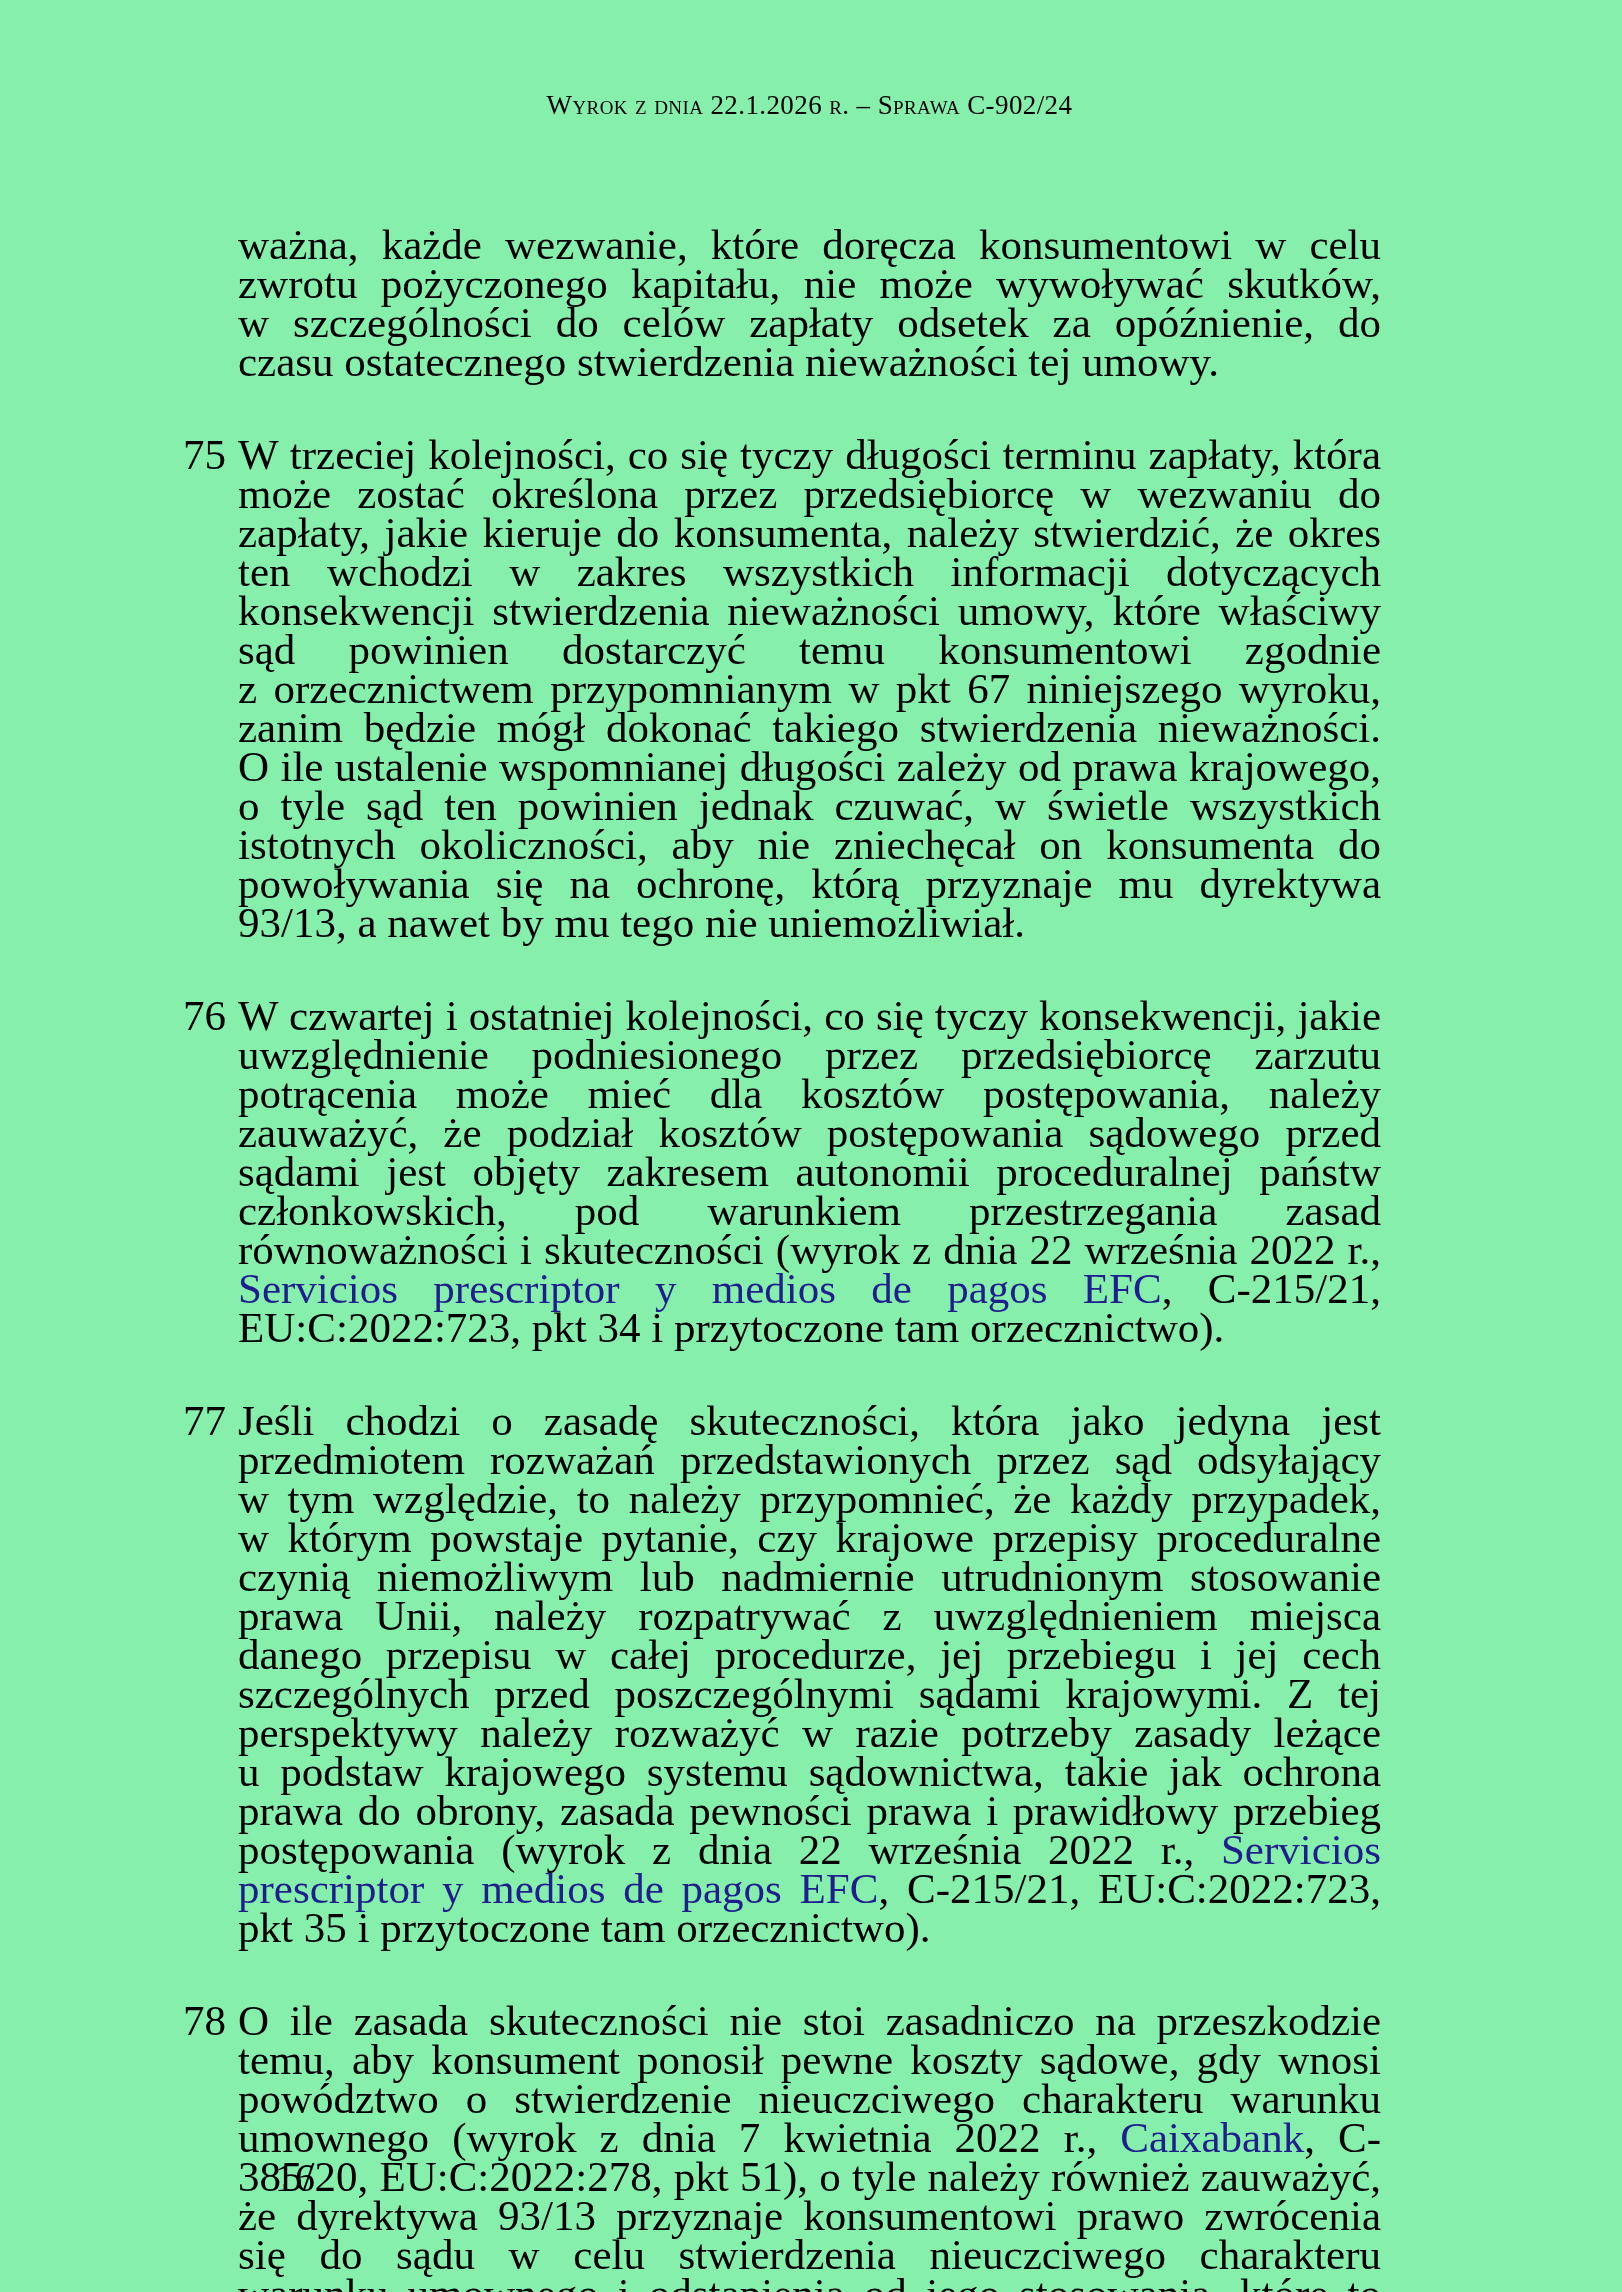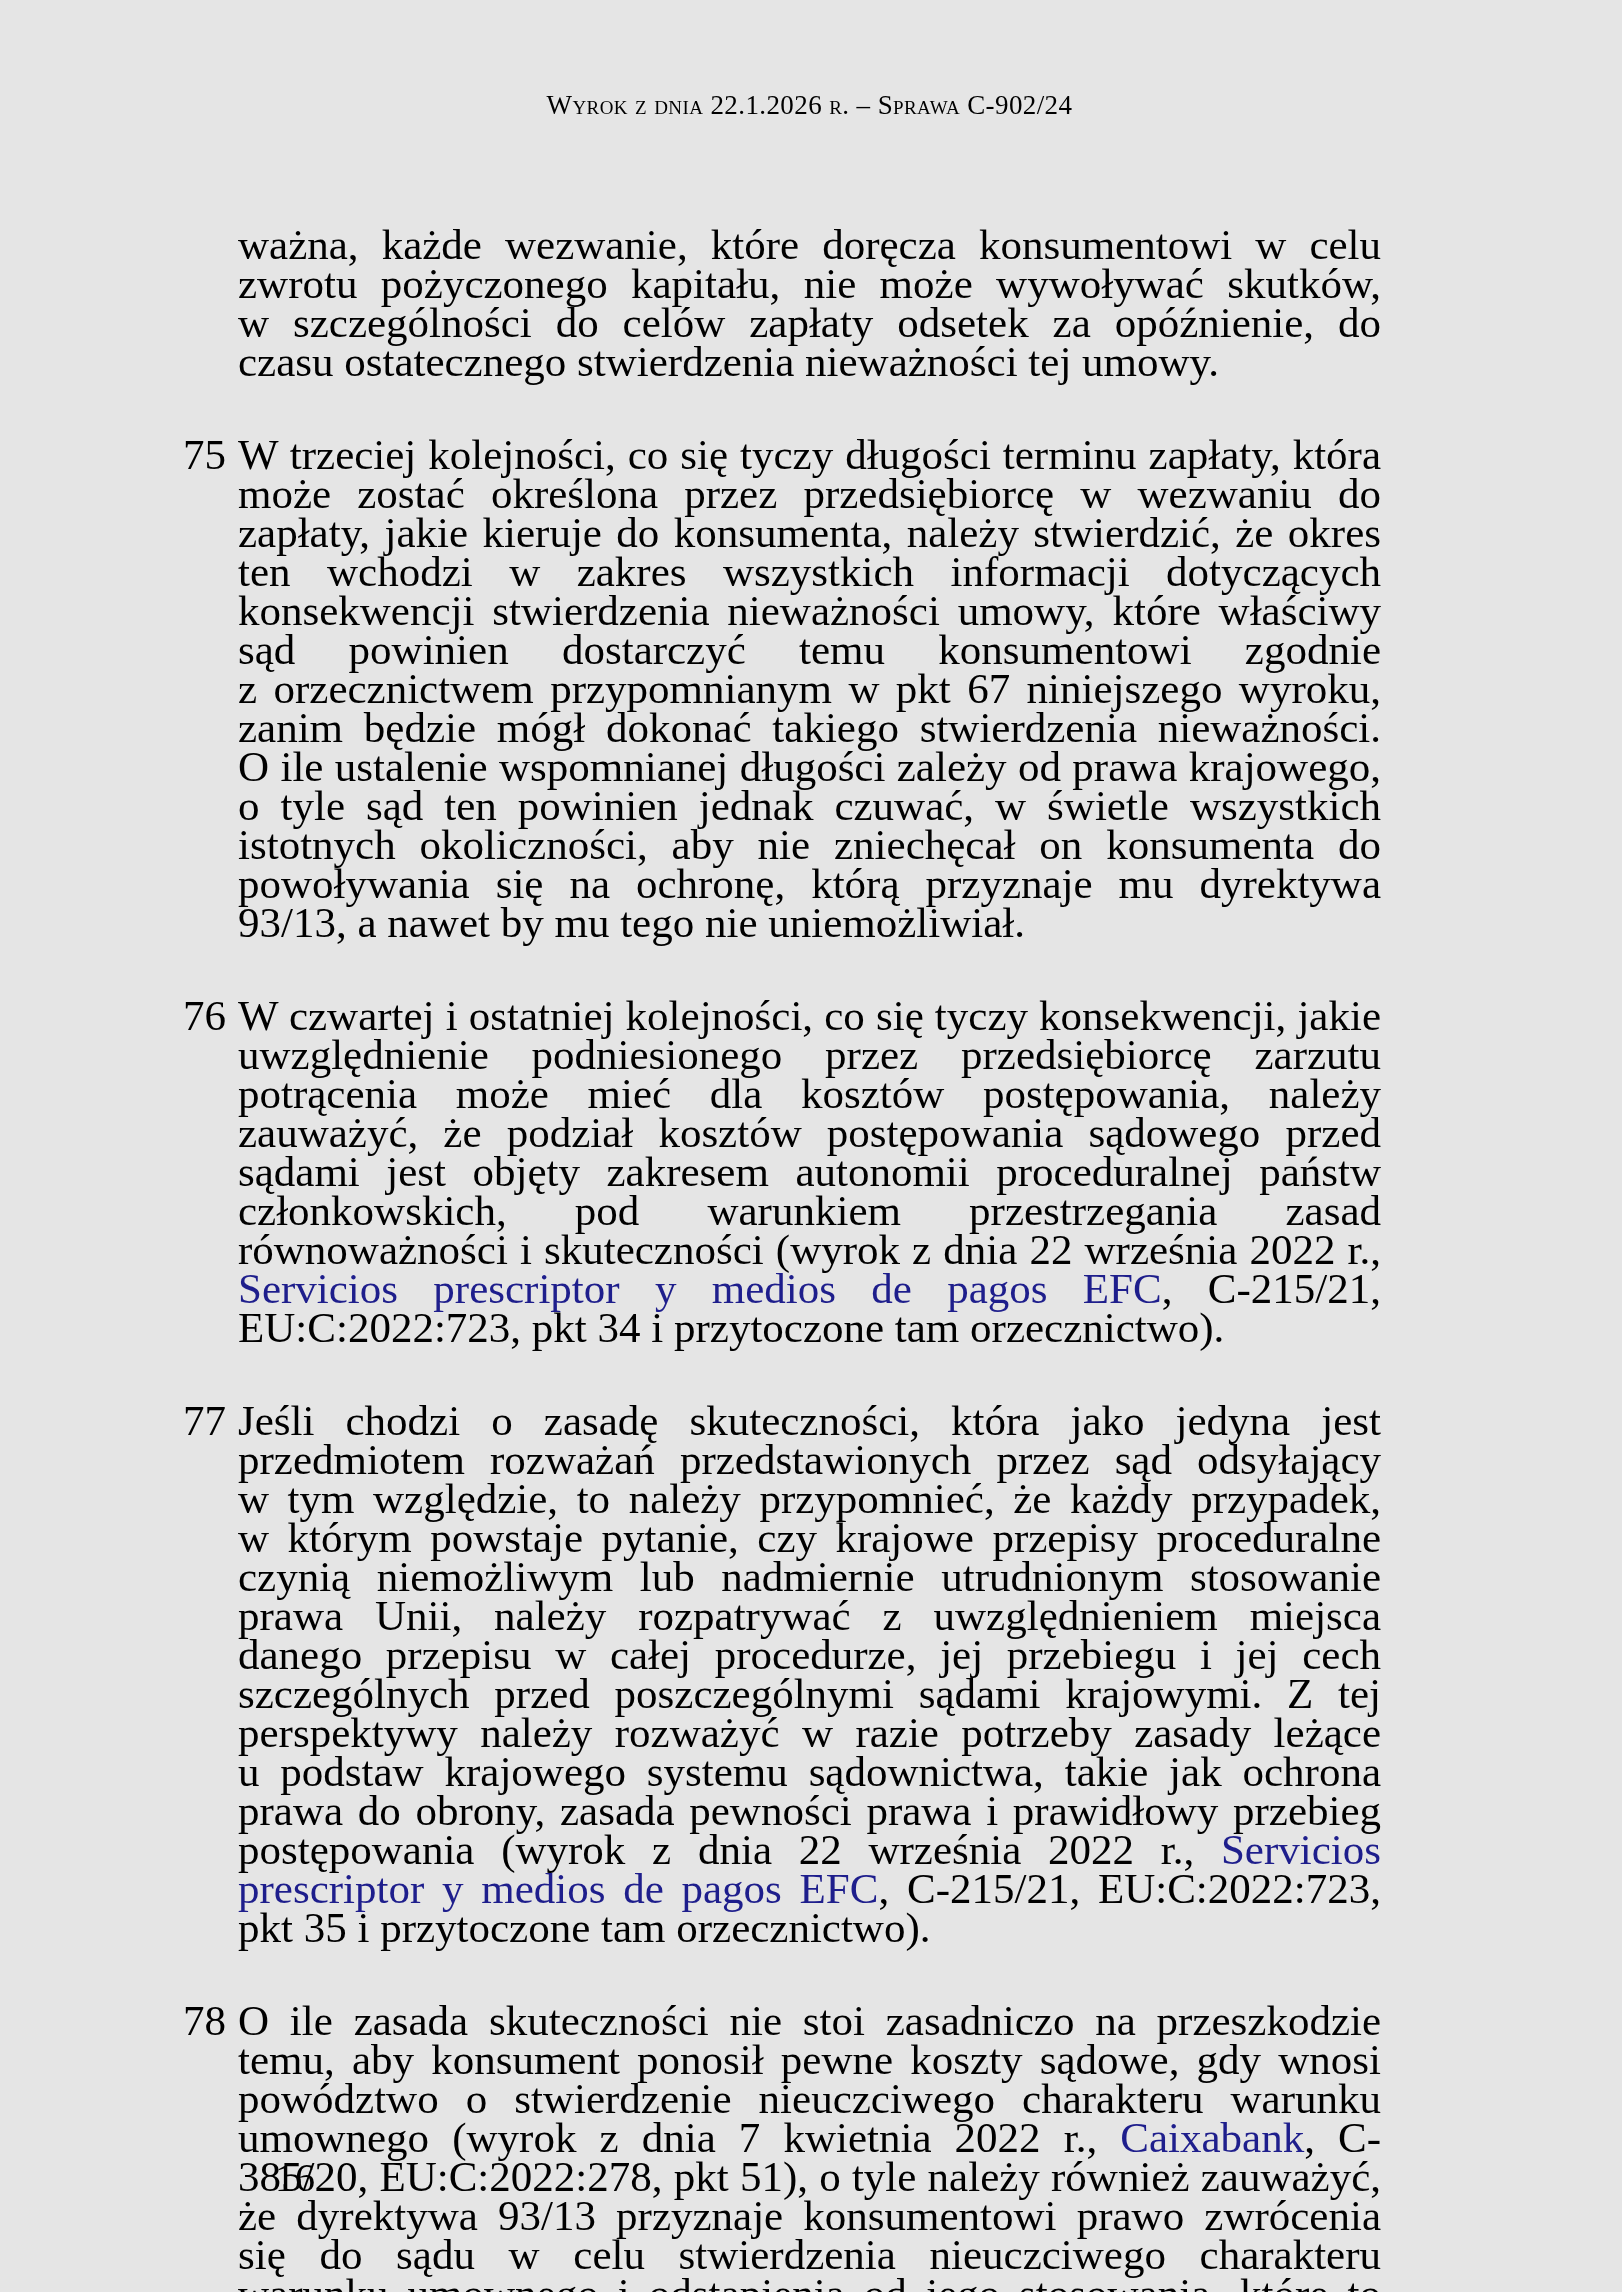--- a/index.html
+++ b/index.html
@@ -11,21 +11,21 @@
     width: 1623px;
     height: 2293px;
     position: relative;
     overflow: hidden;
     font-family: "Liberation Serif", "DejaVu Serif", serif;
     color: #000000;
   }
   .page {
     position: absolute;
     inset: 0;
-    background: #e5e5e5;
+    background: #86efac;
   }
   .running-header {
     position: absolute;
     top: 90px;
     left: 238px;
     width: 1143px;
     text-align: center;
     font-size: 27px;
     font-variant: small-caps;
     letter-spacing: 0.4px;

